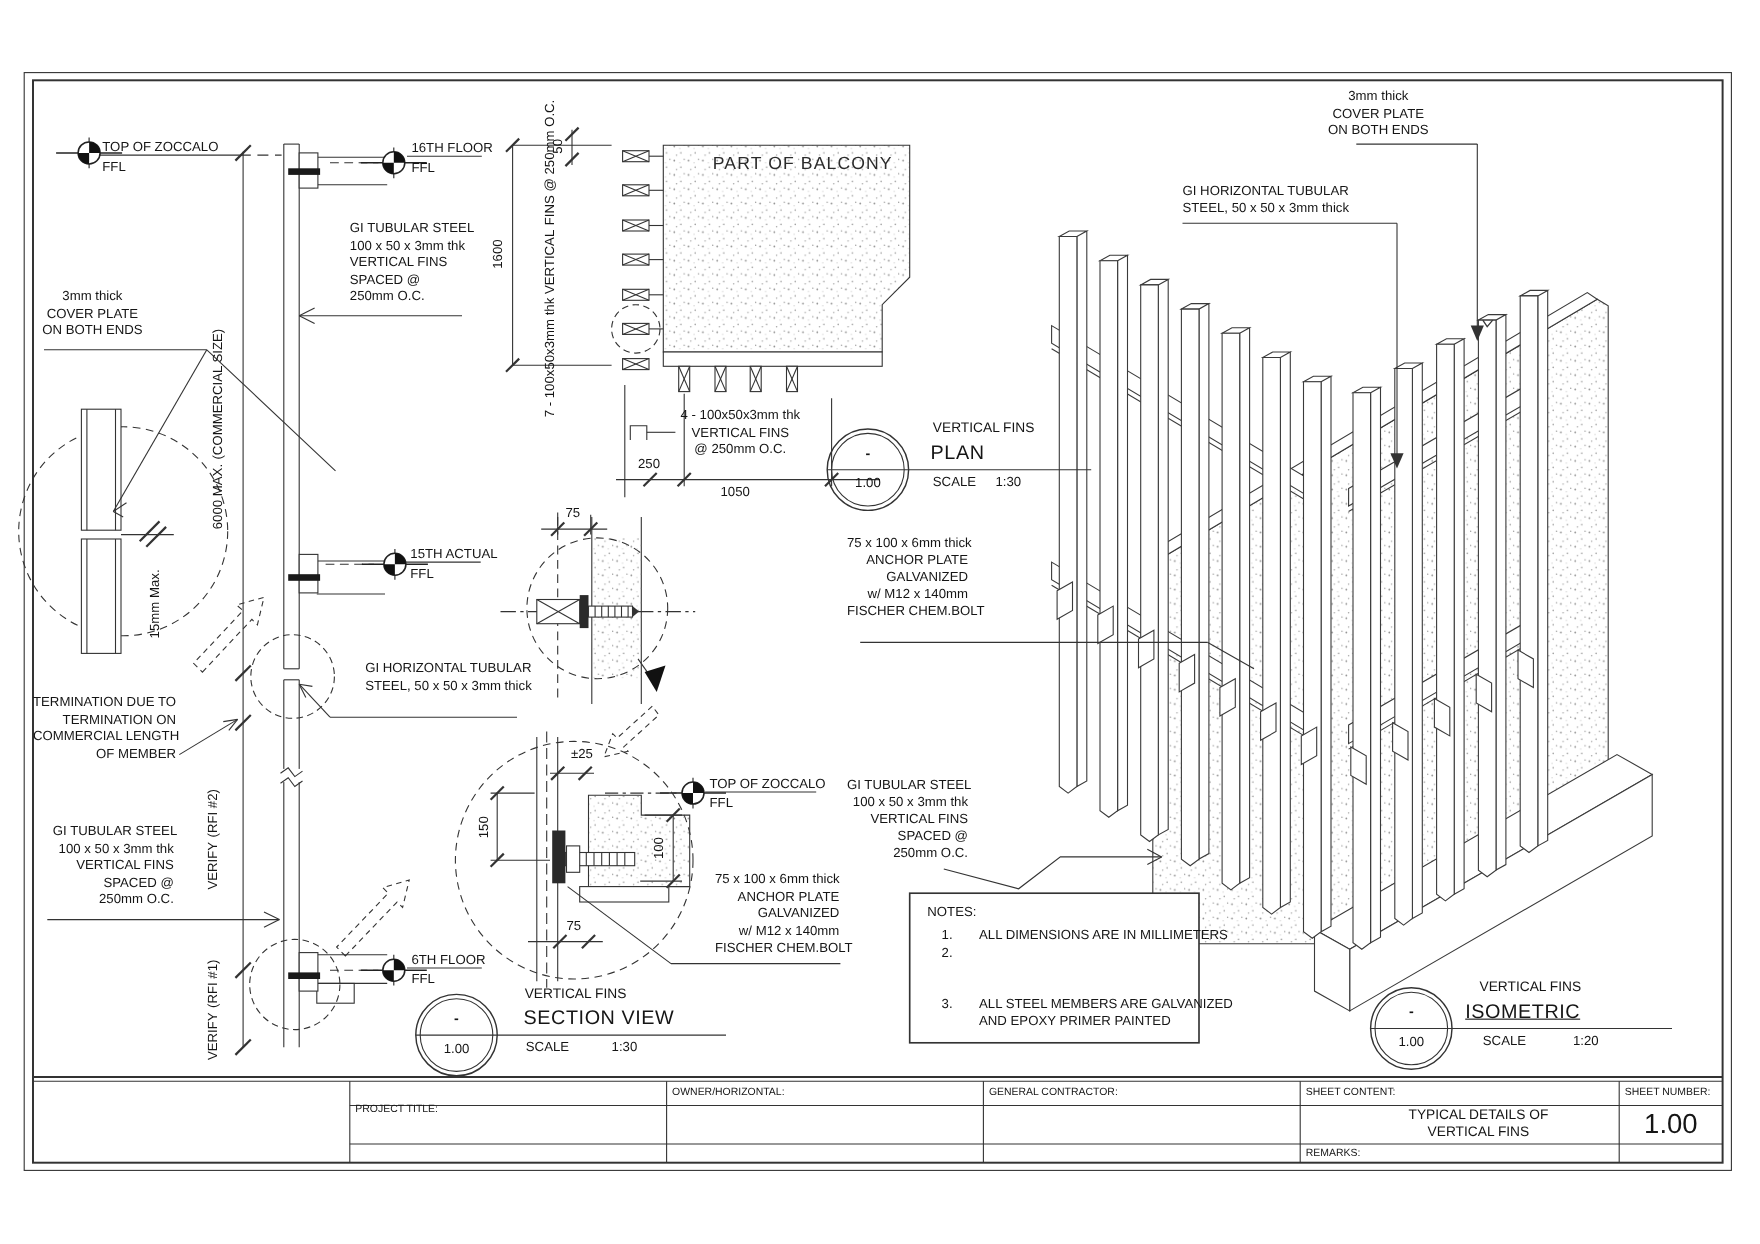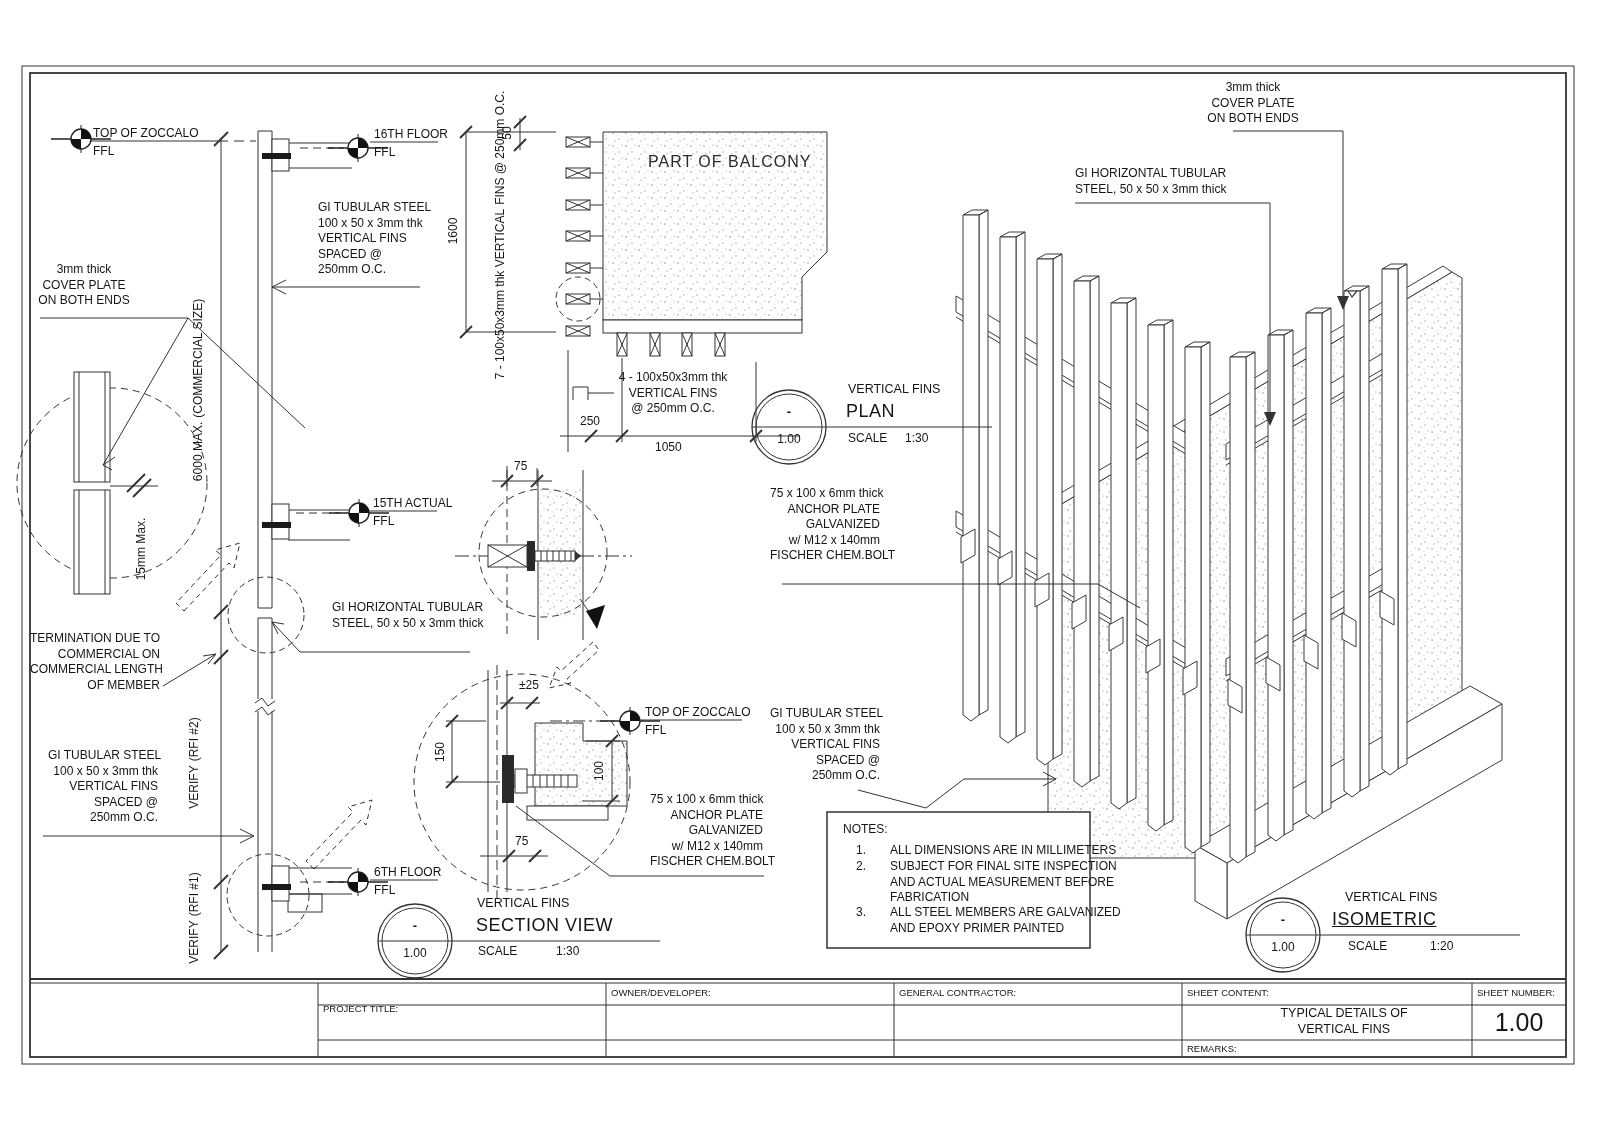--- a/index.html
+++ b/index.html
@@ -417,21 +417,21 @@
     </div>
 <div class="lbl ctr" style="left:24px;top:262px;width:120px;">
       <div style="display: block;">3mm thick</div>
       <div style="display: block;">COVER PLATE</div>
       <div style="display: block;">ON BOTH ENDS</div>
     </div>
 <div class="pin" style="left:198px;top:390px;"><div style="display: inline-block;">6000 MAX.</div><div style="display: inline-block;">(COMMERCIAL SIZE)</div></div>
 <div class="pin" style="left:141px;top:549px;">15mm Max.</div>
 <div class="lbl rgt" style="left:30px;top:603px;width:130px;margin-top:28px;">
       <div style="display: block;">TERMINATION DUE TO</div>
-      <div style="display: block;">COMMERCIAL ON</div>
+      <div style="display: block;">TERMINATION ON</div>
       <div style="display: block;">COMMERCIAL LENGTH</div>
       <div style="display: block;">OF MEMBER</div>
     </div>
 <div class="lbl rgt" style="left:48px;top:748px;width:110px;">
       <div style="display: block;">GI TUBULAR STEEL</div>
       <div style="display: block;">100 x 50 x 3mm thk</div>
       <div style="display: block;">VERTICAL FINS</div>
       <div style="display: block;">SPACED @</div>
       <div style="display: block;">250mm O.C.</div>
     </div>
@@ -448,21 +448,21 @@
 <div class="pin" style="left:599px;top:771px;">100</div>
 <div class="lbl" style="left:515px;top:834px;">75</div>
 <div class="lbl rgt" style="left:650px;top:792px;width:113px;">
       <div style="display: block;">75 x 100 x 6mm thick</div>
       <div style="display: block;">ANCHOR PLATE</div>
       <div style="display: block;">GALVANIZED</div>
       <div style="display: block;">w/ M12 x 140mm</div>
       <div style="display: block;">FISCHER CHEM.BOLT</div>
     </div>
 
-<div class="lbl balc" style="left:648px;top:142px;margin-top:12px;">PART OF BALCONY</div>
+<div class="lbl balc" style="left:648px;top:142px;">PART OF BALCONY</div>
 <div class="pin" style="left:453px;top:231px;">1600</div>
 <div class="pin" style="left:507px;top:133px;">50</div>
 <div class="pin" style="left:500px;top:235px;"><div style="display: inline-block;">7 - 100x50x3mm thk VERTICAL</div><div style="display: inline-block;">FINS @ 250mm O.C.</div></div>
 <div class="lbl ctr" style="left:608px;top:370px;width:130px;">
       <div style="display: block;">4 - 100x50x3mm thk</div>
       <div style="display: block;">VERTICAL FINS</div>
       <div style="display: block;">@ 250mm O.C.</div>
     </div>
 <div class="lbl" style="left:580px;top:414px;">250</div>
 <div class="lbl" style="left:655px;top:440px;">1050</div>
@@ -490,25 +490,20 @@
       <div style="display: block;">SPACED @</div>
       <div style="display: block;">250mm O.C.</div>
     </div>
 
 <div class="lbl" style="left:843px;top:822px;">NOTES:</div>
 <div class="lbl" style="left:856px;top:843px;">1.</div>
 <div class="lbl" style="left:890px;top:843px;">
       <div style="display: block;">ALL DIMENSIONS ARE IN MILLIMETERS</div>
     </div>
 <div class="lbl" style="left:856px;top:859px;">2.</div>
-<div class="lbl" style="left:890px;top:859px;">
-      <div style="display: block;">SUBJECT FOR FINAL SITE INSPECTION</div>
-      <div style="display: block;">AND ACTUAL MEASUREMENT BEFORE</div>
-      <div style="display: block;">FABRICATION</div>
-    </div>
 <div class="lbl" style="left:856px;top:905px;">3.</div>
 <div class="lbl" style="left:890px;top:905px;">
       <div style="display: block;">ALL STEEL MEMBERS ARE GALVANIZED</div>
       <div style="display: block;">AND EPOXY PRIMER PAINTED</div>
     </div>
 
 <div class="lbl ref ctr" style="left:395px;top:918px;width:40px;">-</div>
 <div class="lbl ctr" style="left:390px;top:946px;width:50px;">1.00</div>
 <div class="lbl sub" style="left:477px;top:896px;">VERTICAL FINS</div>
 <div class="lbl big" style="left:476px;top:912px;">SECTION VIEW</div>
@@ -523,21 +518,21 @@
 <div class="lbl" style="left:905px;top:431px;">1:30</div>
 
 <div class="lbl ref ctr" style="left:1263px;top:912px;width:40px;">-</div>
 <div class="lbl ctr" style="left:1258px;top:940px;width:50px;">1.00</div>
 <div class="lbl sub" style="left:1345px;top:890px;">VERTICAL FINS</div>
 <div class="lbl big" style="left:1332px;top:906px;text-decoration:underline;">ISOMETRIC</div>
 <div class="lbl" style="left:1348px;top:939px;">SCALE</div>
 <div class="lbl" style="left:1430px;top:939px;">1:20</div>
 
 <div class="lbl tbl" style="left:323px;top:987px;margin-top:16px;">PROJECT TITLE:</div>
-<div class="lbl tbl" style="left:611px;top:987px;">OWNER/DEVELOPER:</div>
+<div class="lbl tbl" style="left:611px;top:987px;">OWNER/HORIZONTAL:</div>
 <div class="lbl tbl" style="left:899px;top:987px;">GENERAL CONTRACTOR:</div>
 <div class="lbl tbl" style="left:1187px;top:987px;">SHEET CONTENT:</div>
 <div class="lbl tbl" style="left:1477px;top:987px;">SHEET NUMBER:</div>
 <div class="lbl ctr sub" style="left:1182px;top:1006px;width:324px;">
       <div style="display: block;">TYPICAL DETAILS OF</div>
       <div style="display: block;">VERTICAL FINS</div>
     </div>
 <div class="lbl num ctr" style="left:1472px;top:1009px;width:94px;">1.00</div>
 <div class="lbl tbl" style="left:1187px;top:1043px;">REMARKS:</div>
 

